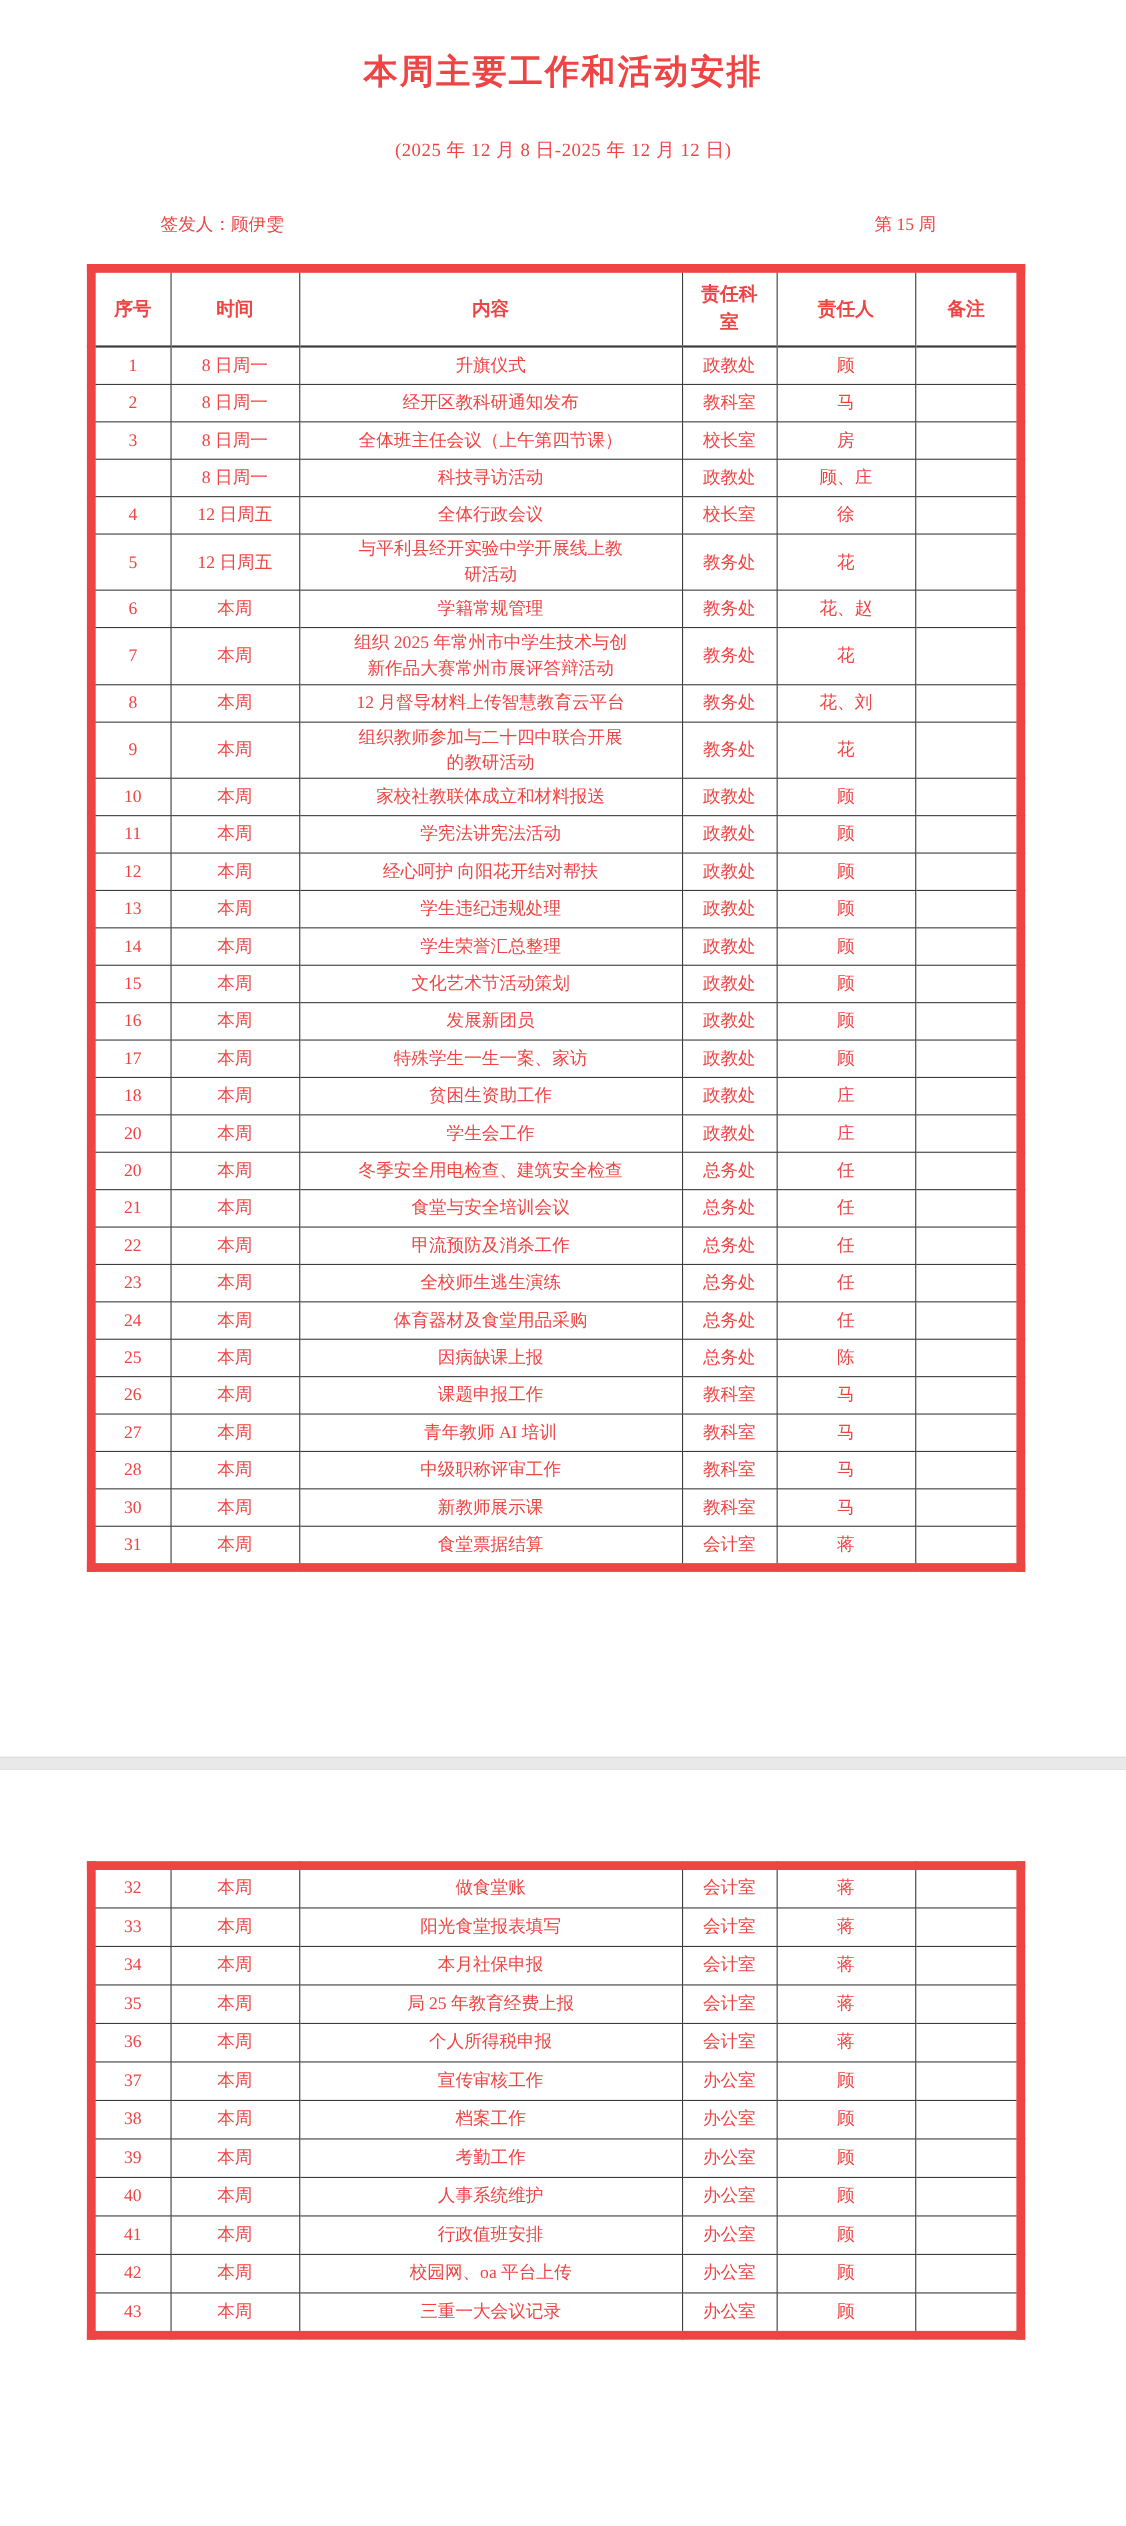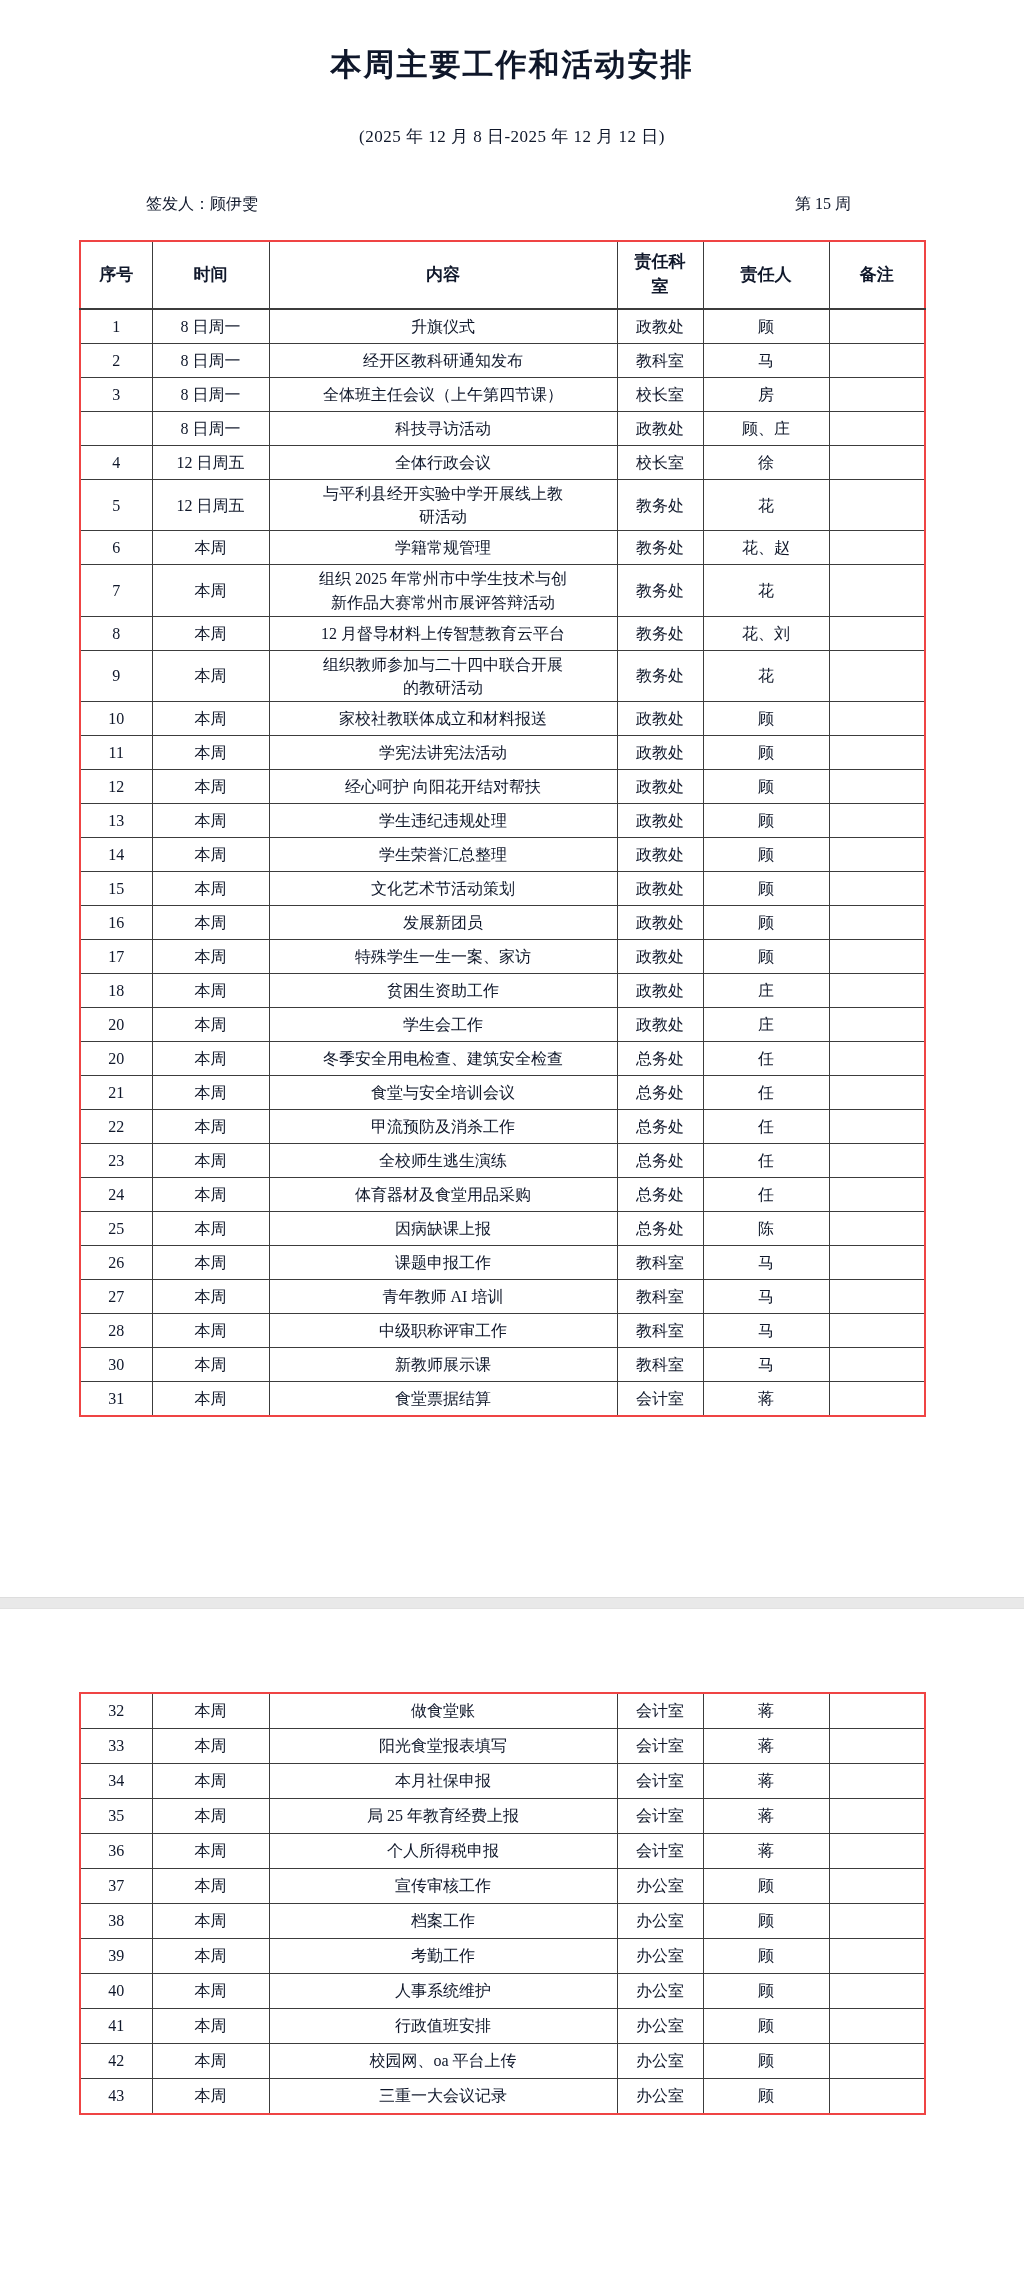--- a/index.html
+++ b/index.html
@@ -1,21 +1,21 @@
 <!DOCTYPE html>
 <html><head>
 <meta charset="utf-8">
 <style>
   html,body{margin:0;padding:0;background:#ffffff;}
   .canvas{
     position:relative;
     width:1024px;height:2296px;
     background:#ffffff;
     font-family:"Liberation Serif", serif;
-    color:#0f172a;
+    color:#ef4444;
     overflow:hidden;
   }
   .doc-title{
     position:absolute;top:44px;left:0;width:1024px;
     text-align:center;
     font-family:"Liberation Sans", sans-serif;
     font-size:31px;font-weight:bold;letter-spacing:2px;
   }
   .doc-subtitle{
     position:absolute;top:125px;left:0;width:1024px;
@@ -41,21 +41,21 @@
   table.sched col.c-person{width:126px;}
   table.sched col.c-note{width:96px;}
   table.sched th, table.sched td{
     border:1px solid #3c3c3c;
     text-align:center;vertical-align:middle;
     padding:2px 6px;
     white-space:pre-line;
     line-height:1.45;
     overflow:hidden;
   }
-  table.sched{border:2px solid #ef4444;}
+  table.sched{border:8px solid #ef4444;}
   table.sched th{
     height:62px;font-weight:bold;font-size:17px;
     border-bottom-width:2px;
   }
   #table1 td{height:29px;}
   #table2 td{height:30px;}
   .page-separator{
     position:absolute;left:0;top:1597px;width:1024px;height:10px;
     background:#e9e9e9;
     border-top:1px solid #dddddd;border-bottom:1px solid #e2e2e2;

